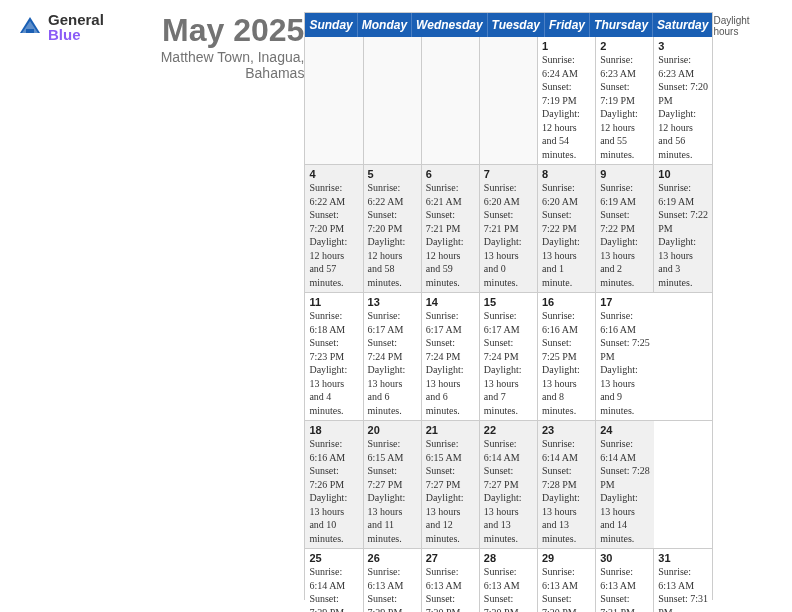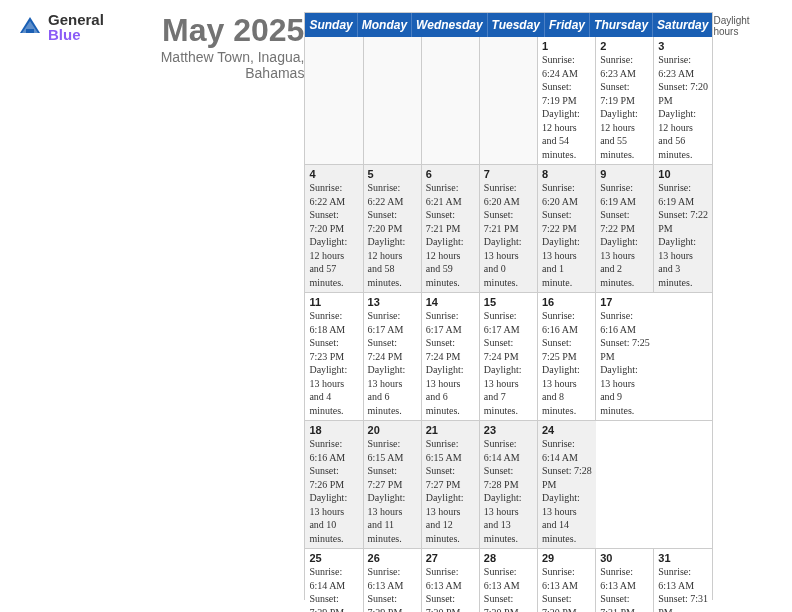--- a/index.html
+++ b/index.html
@@ -294,20 +294,27 @@
 and 11 minutes.</div>
           </div>
           <div class="calendar-cell shaded">
             <span class="cell-date">21</span>
             <div class="cell-info">Sunrise: 6:15 AM
 Sunset: 7:27 PM
 Daylight: 13 hours
 and 12 minutes.</div>
           </div>
           <div class="calendar-cell shaded">
+            <span class="cell-date">22</span>
+            <div class="cell-info">Sunrise: 6:14 AM
+Sunset: 7:27 PM
+Daylight: 13 hours
+and 13 minutes.</div>
+          </div>
+          <div class="calendar-cell shaded">
             <span class="cell-date">23</span>
             <div class="cell-info">Sunrise: 6:14 AM
 Sunset: 7:28 PM
 Daylight: 13 hours
 and 13 minutes.</div>
           </div>
           <div class="calendar-cell shaded">
             <span class="cell-date">24</span>
             <div class="cell-info">Sunrise: 6:14 AM
 Sunset: 7:28 PM

